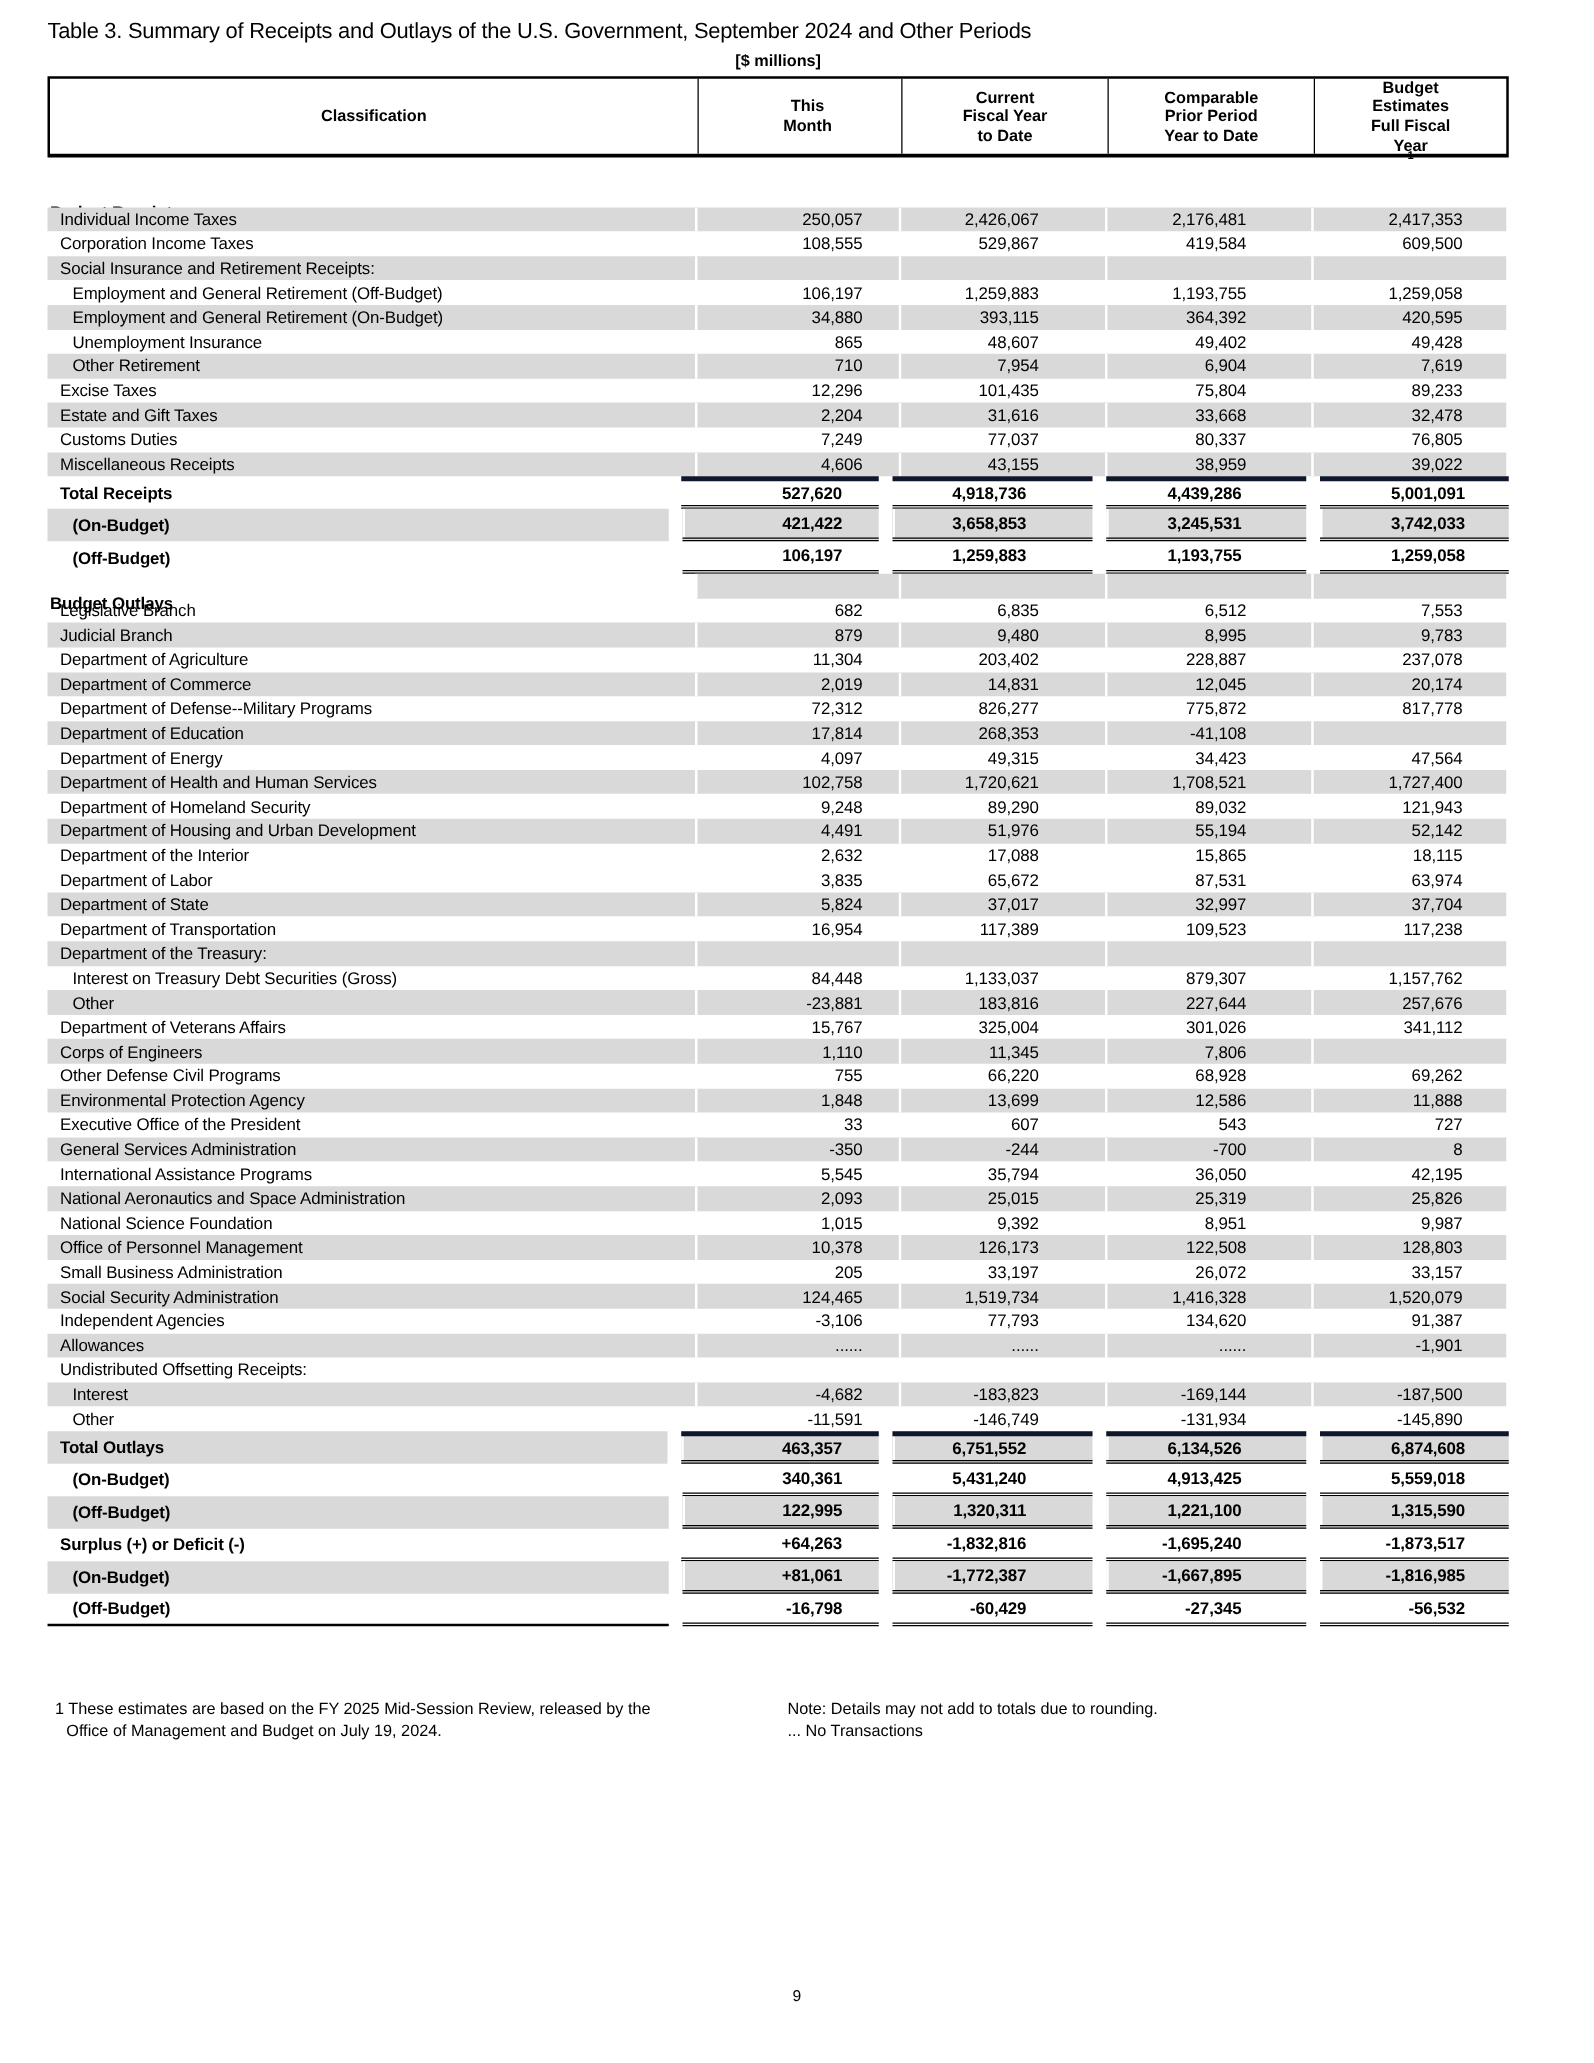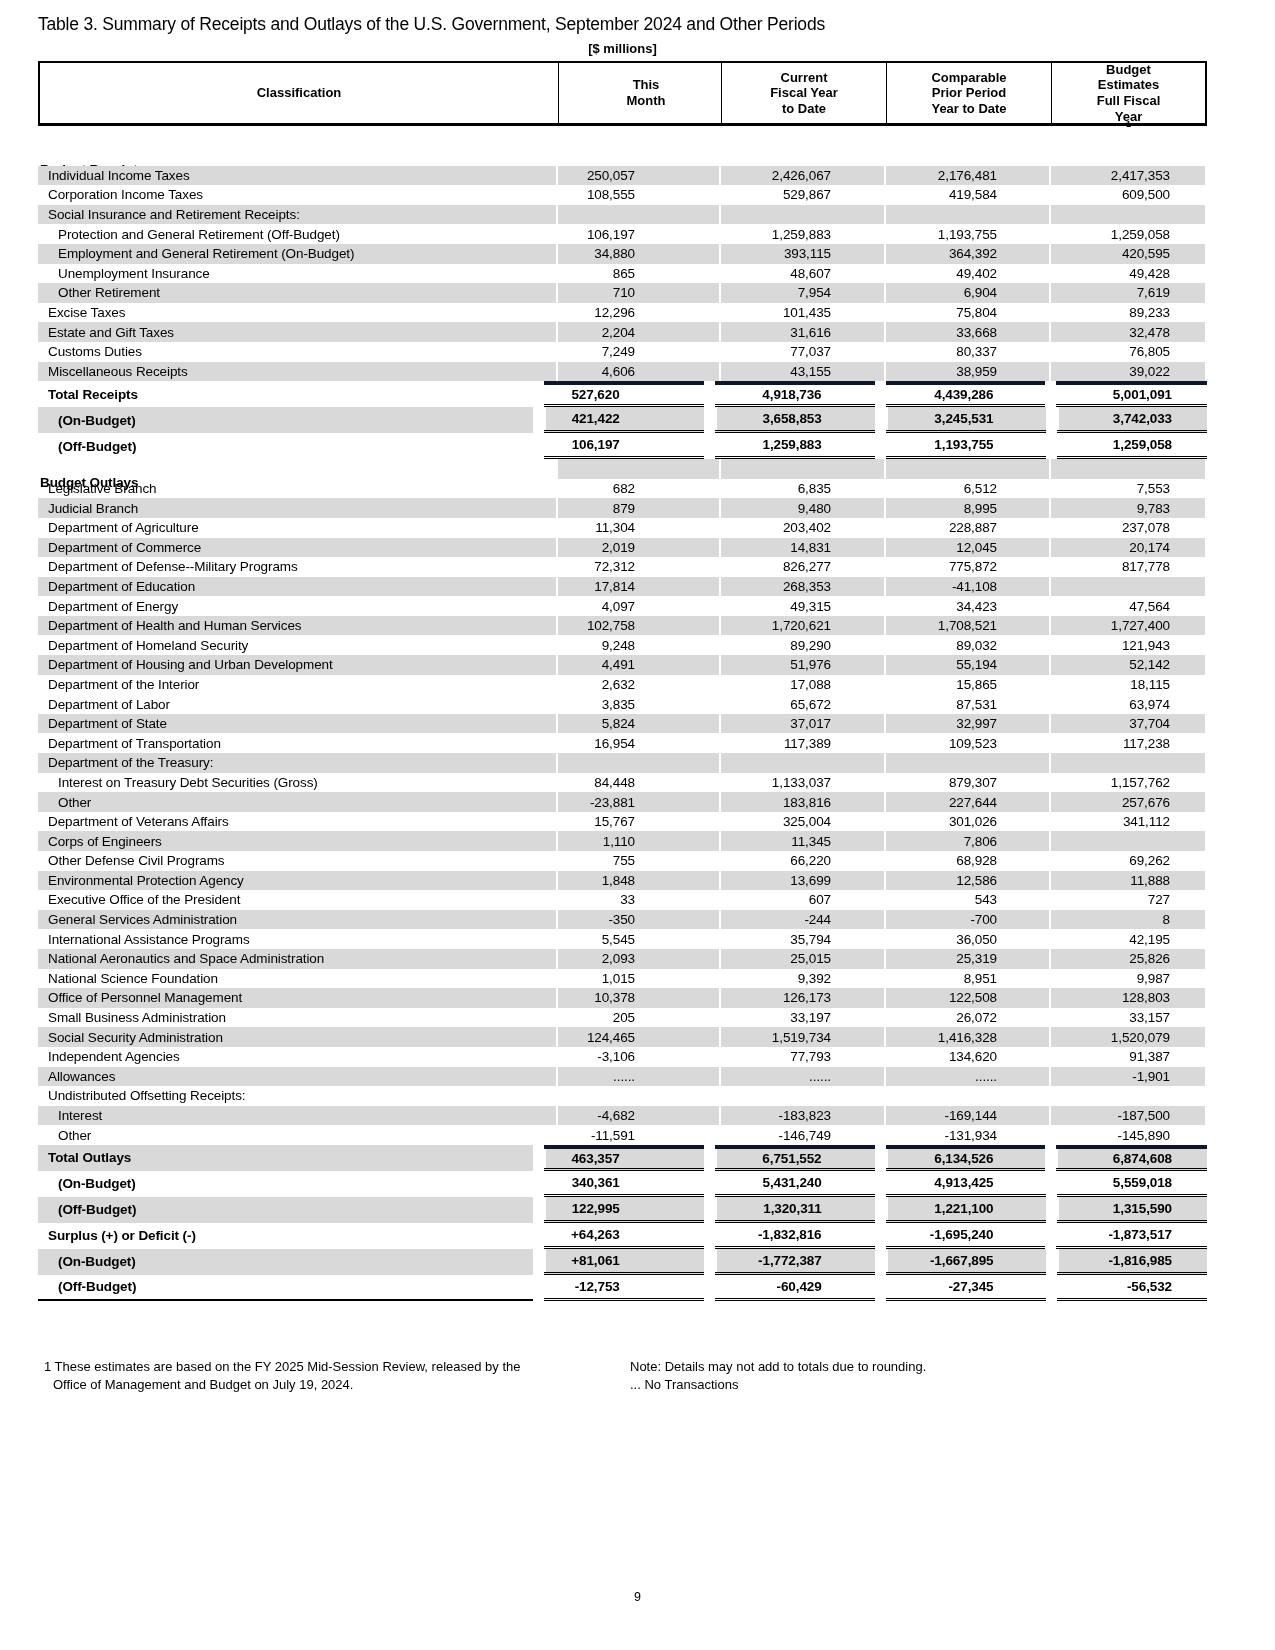--- a/index.html
+++ b/index.html
@@ -19,21 +19,21 @@
   .h0{width:518px;} .h1{width:163px;padding-left:12px;} .h2{width:165px;} .h3{width:165px;} .h4{flex:1;}
   .hsup{font-size:9px;vertical-align:super;line-height:0;}
   .h4 .wrap{white-space:pre-line;}
   
   .tbody{position:absolute;left:38px;top:146px;width:1169px;font-size:13.5px;letter-spacing:-0.1px;}
   .row{display:flex;height:19.6px;align-items:center;}
   .row.total{height:26px;gap:11px;}
   .cell{box-sizing:border-box;height:100%;display:flex;align-items:center;}
   .lab{width:518px;}
   .num{text-align:right;justify-content:flex-end;}
-  .n1{width:163px;padding-right:84px;} .n2{width:165px;padding-right:53px;}
+  .n1{width:163px;padding-right:29px;} .n2{width:165px;padding-right:53px;}
   .n3{width:165px;padding-right:52px;} .n4{width:156px;padding-right:35px;}
   .ind0{padding-left:2px;margin-top:28px;} .ind1{padding-left:10px;} .ind2{padding-left:20px;}
   .row.section .lab{font-weight:bold;}
   .row.total .cell{font-weight:bold;}
   .shade-full .cell{background:#d9d9d9;}
   .shade-numeric .num{background:#d9d9d9;}
   .shade-full .num,.shade-numeric .num{box-shadow:inset 2px 0 0 #ffffff;}
   .bt .num{border-top:4px solid #0f172a;}
   .bb .num{border-bottom:3px double #000;}
   .row.last .lab{border-bottom:2px solid #000;}
@@ -90,21 +90,21 @@
         <div class="cell num n4">609,500</div>
       </div>
       <div class="row group shade-full">
         <div class="cell lab ind1">Social Insurance and Retirement Receipts:</div>
         <div class="cell num n1"></div>
         <div class="cell num n2"></div>
         <div class="cell num n3"></div>
         <div class="cell num n4"></div>
       </div>
       <div class="row item shade-none">
-        <div class="cell lab ind2">Protection and General Retirement (Off-Budget)</div>
+        <div class="cell lab ind2">Employment and General Retirement (Off-Budget)</div>
         <div class="cell num n1">106,197</div>
         <div class="cell num n2">1,259,883</div>
         <div class="cell num n3">1,193,755</div>
         <div class="cell num n4">1,259,058</div>
       </div>
       <div class="row item shade-full">
         <div class="cell lab ind2">Employment and General Retirement (On-Budget)</div>
         <div class="cell num n1">34,880</div>
         <div class="cell num n2">393,115</div>
         <div class="cell num n3">364,392</div>
@@ -448,21 +448,21 @@
       </div>
       <div class="row total shade-full bb">
         <div class="cell lab ind2">(On-Budget)</div>
         <div class="cell num n1">+81,061</div>
         <div class="cell num n2">-1,772,387</div>
         <div class="cell num n3">-1,667,895</div>
         <div class="cell num n4">-1,816,985</div>
       </div>
       <div class="row total shade-none bb last">
         <div class="cell lab ind2">(Off-Budget)</div>
-        <div class="cell num n1">-12,753</div>
+        <div class="cell num n1">-16,798</div>
         <div class="cell num n2">-60,429</div>
         <div class="cell num n3">-27,345</div>
         <div class="cell num n4">-56,532</div>
       </div>
     </div>
 
   <div class="footnotes">
     <div class="fn-left">
       <div>1 These estimates are based on the FY 2025 Mid-Session Review, released by the</div>
       <div class="cont">Office of Management and Budget on July 19, 2024.</div>

